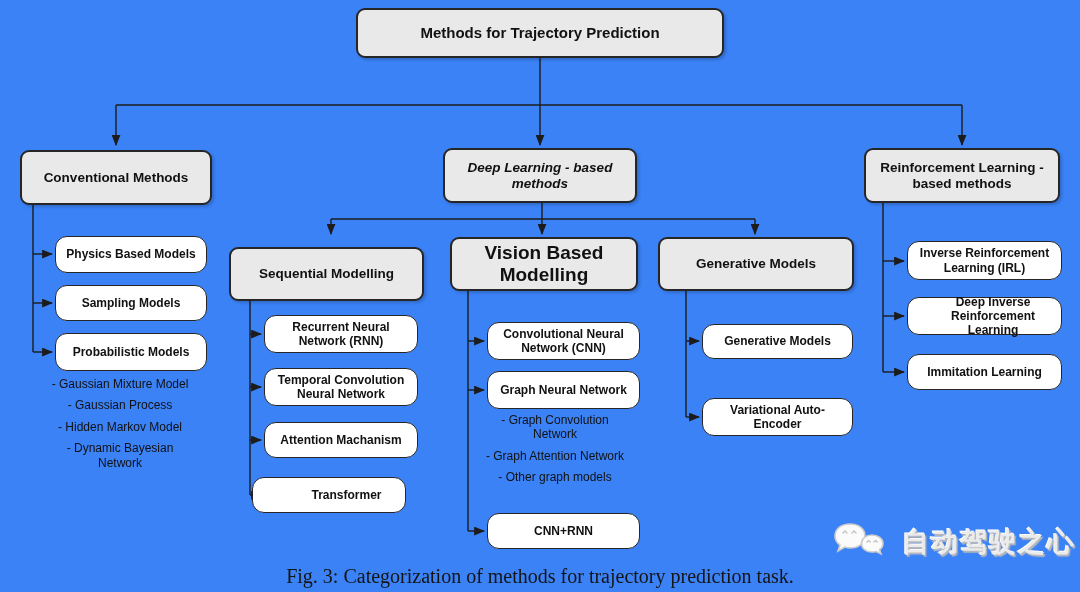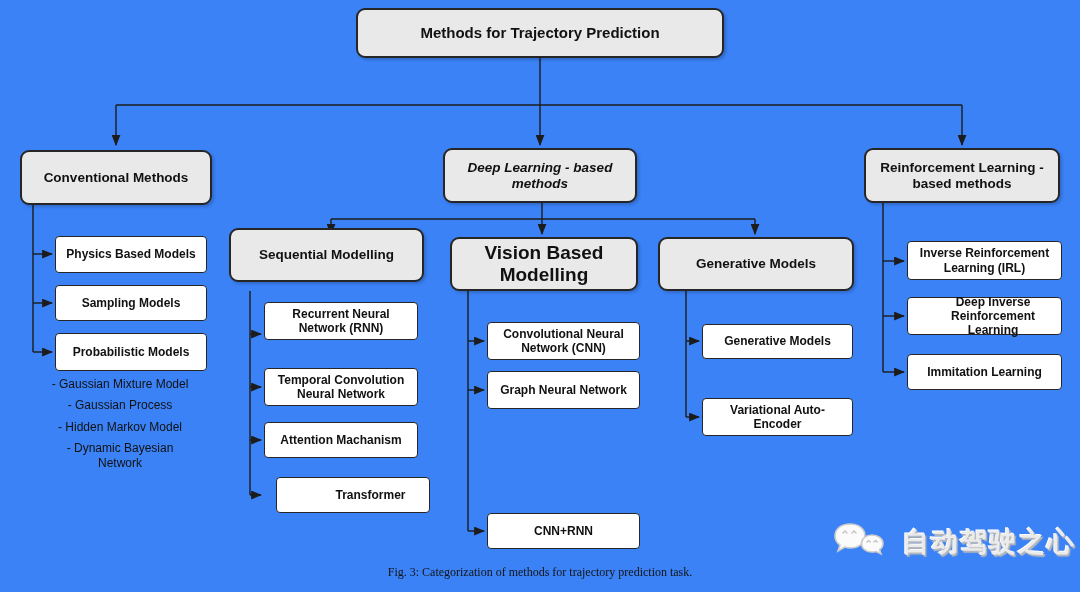--- a/index.html
+++ b/index.html
@@ -3,54 +3,54 @@
 <meta charset="utf-8">
 <style>
   html,body{margin:0;padding:0;}
   body{font-family:"Liberation Sans",sans-serif;background:#ffffff;}
   #stage{position:relative;width:1080px;height:592px;background:#3b82f6;overflow:hidden;}
   svg.wires{position:absolute;left:0;top:0;width:1080px;height:592px;z-index:1;}
   .box{position:absolute;z-index:2;display:flex;align-items:center;justify-content:center;
        text-align:center;font-weight:bold;color:#111;box-sizing:border-box;line-height:1.18;}
   .hdr{background:#e9e9e9;border:2px solid #262626;border-radius:9px;font-size:13.5px;
        box-shadow:2px 2px 3px rgba(0,0,0,0.18);padding:2px 6px;}
-  .child{background:#ffffff;border:1.6px solid #262626;border-radius:4px;font-size:12px;
+  .child{background:#ffffff;border:1.6px solid #262626;border-radius:12px;font-size:12px;
        padding:2px 4px;}
   .rootbox{background:#e9e9e9;border:2px solid #262626;border-radius:9px;font-size:15px;
        box-shadow:2px 2px 3px rgba(0,0,0,0.2);}
   .sublist{position:absolute;z-index:2;font-weight:normal;font-size:12px;color:#111;
        text-align:center;line-height:1.2;}
   .sublist .li{margin:0 0 7px 0;}
   
   #n-root{left:356px;top:8px;width:368px;height:50px;}
   #n-conventional{left:20px;top:150px;width:192px;height:55px;}
   #n-deep{left:443px;top:148px;width:194px;height:55px;font-style:italic;}
   #n-rl{left:864px;top:148px;width:196px;height:55px;}
-  #n-sequential{left:229px;top:228px;width:195px;height:54px;font-size:13.5px;}
+  #n-sequential{left:229px;top:247px;width:195px;height:54px;font-size:13.5px;}
   #n-vision{left:450px;top:237px;width:188px;height:54px;font-size:19px;}
   #n-generative{left:658px;top:237px;width:196px;height:54px;font-size:13.5px;}
   #n-physics{left:55px;top:236px;width:152px;height:37px;}
   #n-sampling{left:55px;top:285px;width:152px;height:36px;}
   #n-probabilistic{left:55px;top:333px;width:152px;height:38px;}
   #l-prob{left:50px;top:377px;width:140px;}
-  #n-rnn{left:264px;top:302px;width:154px;height:38px;}
+  #n-rnn{left:264px;top:315px;width:154px;height:38px;}
   #n-tcn{left:264px;top:368px;width:154px;height:38px;}
   #n-attn{left:264px;top:422px;width:154px;height:36px;}
-  #n-transformer{left:276px;top:477px;width:154px;height:36px;padding-left:39px;}
+  #n-transformer{left:252px;top:477px;width:154px;height:36px;padding-left:39px;}
   #n-cnn{left:487px;top:322px;width:153px;height:38px;}
   #n-gnn{left:487px;top:371px;width:153px;height:38px;}
   #l-gnn{left:484px;top:413px;width:142px;}
   #n-cnnrnn{left:487px;top:513px;width:153px;height:36px;}
   #n-genchild{left:702px;top:324px;width:151px;height:35px;}
   #n-vae{left:702px;top:398px;width:151px;height:38px;}
   #n-irl{left:907px;top:241px;width:155px;height:39px;}
   #n-deepirl{left:907px;top:297px;width:155px;height:38px;padding-left:21px;}
   #n-imitation{left:907px;top:354px;width:155px;height:36px;}
   #caption{position:absolute;z-index:2;left:0;top:565px;width:1080px;text-align:center;
-       font-family:"Liberation Serif",serif;font-size:12px;color:#141414;}
+       font-family:"Liberation Serif",serif;font-size:20px;color:#141414;}
   #watermark{position:absolute;z-index:3;left:832px;top:521px;display:flex;align-items:center;gap:16px;}
   #watermark .wm-text{font-size:27px;font-weight:bold;color:#ebebeb;letter-spacing:2px;
        text-shadow:1.5px 1.5px 1px #b9b9b9, -1px -1px 0 #ffffff;}
 </style>
 </head>
 <body>
 
 <div id="stage">
 
   <svg class="wires" viewBox="0 0 1080 592" xmlns="http://www.w3.org/2000/svg">
@@ -118,20 +118,25 @@
     <div class="li">- Dynamic Bayesian Network</div>
   </div>
 
   <div class="box child" id="n-rnn">Recurrent Neural Network (RNN)</div>
   <div class="box child" id="n-tcn">Temporal Convolution Neural Network</div>
   <div class="box child" id="n-attn">Attention Machanism</div>
   <div class="box child" id="n-transformer">Transformer</div>
 
   <div class="box child" id="n-cnn">Convolutional Neural Network (CNN)</div>
   <div class="box child" id="n-gnn">Graph Neural Network</div>
+  <div class="sublist" id="l-gnn">
+    <div class="li">- Graph Convolution Network</div>
+    <div class="li">- Graph Attention Network</div>
+    <div class="li">- Other graph models</div>
+  </div>
   <div class="box child" id="n-cnnrnn">CNN+RNN</div>
 
   <div class="box child" id="n-genchild">Generative Models</div>
   <div class="box child" id="n-vae">Variational Auto-Encoder</div>
 
   <div class="box child" id="n-irl">Inverse Reinforcement Learning (IRL)</div>
   <div class="box child" id="n-deepirl">Deep Inverse Reinforcement Learning</div>
   <div class="box child" id="n-imitation">Immitation Learning</div>
 
   <div id="caption">Fig. 3: Categorization of methods for trajectory prediction task.</div>

